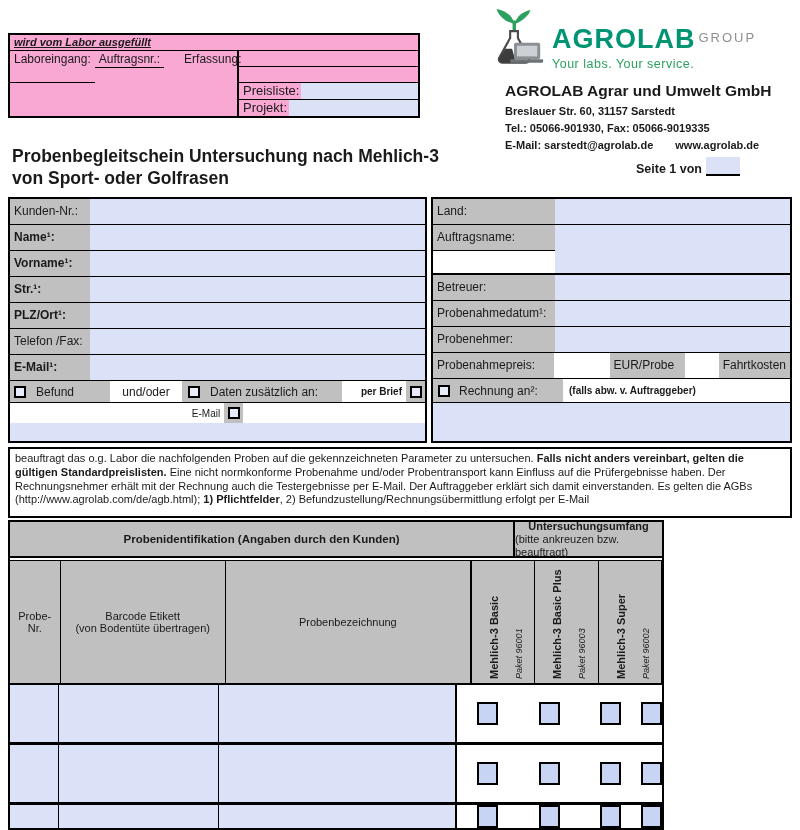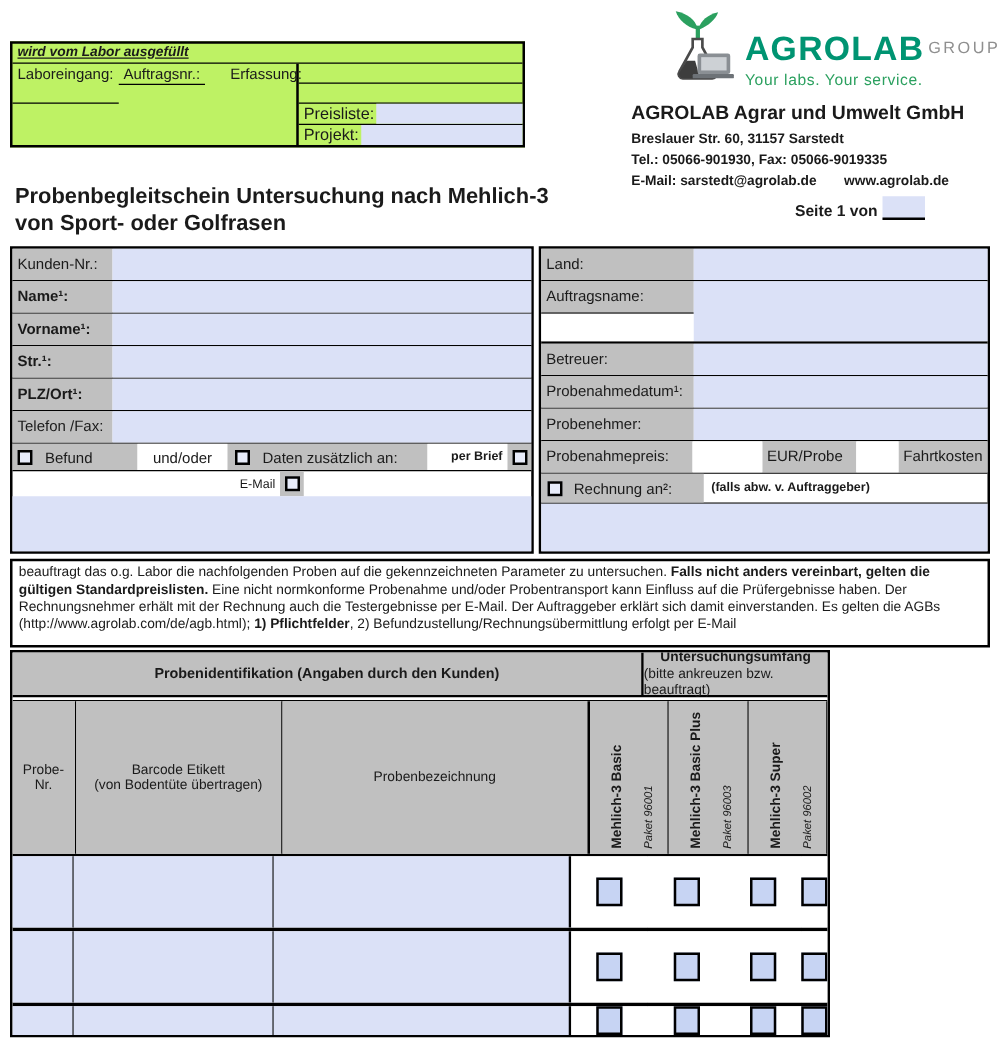--- a/index.html
+++ b/index.html
@@ -2,39 +2,39 @@
 <html><head>
 <meta charset="utf-8">
 <style>
   * { margin:0; padding:0; box-sizing:border-box; }
   html,body { width:800px; height:830px; background:#fff; overflow:hidden;
               font-family:"Liberation Sans", sans-serif; color:#1a1a1a; }
   .page { position:relative; width:800px; height:830px; background:#fff; }
 
   
   .lab-box { position:absolute; left:8px; top:33px; width:412px; height:85px;
-             border:2px solid #000; background:#bef264; font-size:12px; }
+             border:2px solid #000; background:#f9a8d4; font-size:12px; }
   .lab-title { font-style:italic; font-weight:bold; text-decoration:underline;
                font-size:11px; padding:1px 4px; border-bottom:1px solid #000; height:16px; }
   .lab-main { display:flex; height:65px; }
   .lab-left { width:229px; border-right:2px solid #000; display:flex; flex-direction:row; }
   .lab-right { flex:1; display:flex; flex-direction:column; }
   .lab-row { padding:1px 4px; border-bottom:1px solid #000; }
   .lab-row:last-child { border-bottom:none;padding-left:20px; }
   .lr-laboreingang { height:32px; }
   .lr-auftrag { height:17px; }
   .lr-erfassung { height:16px; flex:1; }
   .lab-cell-empty { height:16px; border-bottom:1px solid #000; }
   .lab-inrow { height:17px; border-bottom:1px solid #000; display:flex; font-size:13px; }
   .lab-inrow:last-child { border-bottom:none; flex:1; }
   .lab-inrow .lbl { padding:0 2px 0 4px; white-space:nowrap; }
   .lab-inrow .fill { flex:1; background:#dbe1f7; }
 
   
-  .logo-wrap { position:absolute; left:528px; top:6px; display:flex; align-items:flex-start; }
+  .logo-wrap { position:absolute; left:484px; top:6px; display:flex; align-items:flex-start; }
   .brand-text { margin-left:6px; margin-top:20px; }
   .brand-main { font-size:27px; font-weight:bold; letter-spacing:1px; color:#009472; line-height:1; }
   .brand-suffix { font-size:13px; color:#8f8f8f; letter-spacing:2px; font-weight:normal; vertical-align:6px; margin-left:3px; }
   .brand-tagline { font-size:12.5px; color:#2ba05f; margin-top:4px; letter-spacing:0.5px; }
 
   .company { position:absolute; left:505px; top:82px; }
   .company-name { font-size:15.5px; font-weight:bold; }
   .company-line { font-size:11px; font-weight:bold; margin-top:5px; }
   .company-mailline { font-size:11px; font-weight:bold; margin-top:5px; display:flex; gap:22px; }
 
@@ -203,20 +203,24 @@
         <div class="f-input"></div>
       </div>
     <div class="f-row">
         <div class="f-label fl-label b">PLZ/Ort¹:</div>
         <div class="f-input"></div>
       </div>
     <div class="f-row">
         <div class="f-label fl-label">Telefon /Fax:</div>
         <div class="f-input"></div>
       </div>
+    <div class="f-row">
+        <div class="f-label fl-label b">E-Mail¹:</div>
+        <div class="f-input"></div>
+      </div>
     <div class="opt-row">
       <div class="opt-gray" style="width:100px; padding-left:4px; gap:10px;">
         <span class="cb-sm"></span>
         <span>Befund</span>
       </div>
       <div class="opt-white" style="width:72px;">und/oder</div>
       <div class="opt-gray" style="width:160px; padding-left:6px; gap:10px;">
         <span class="cb-sm"></span>
         <span>Daten zusätzlich an:</span>
       </div>

